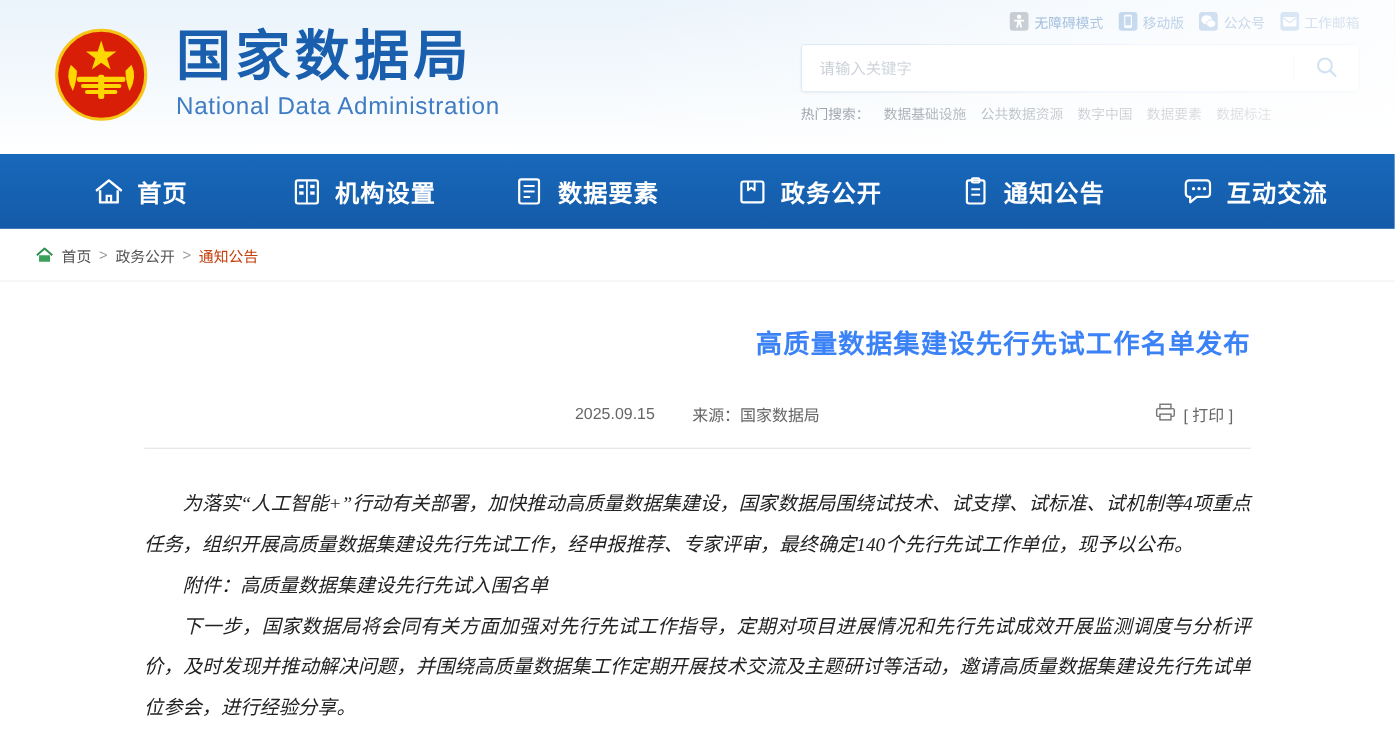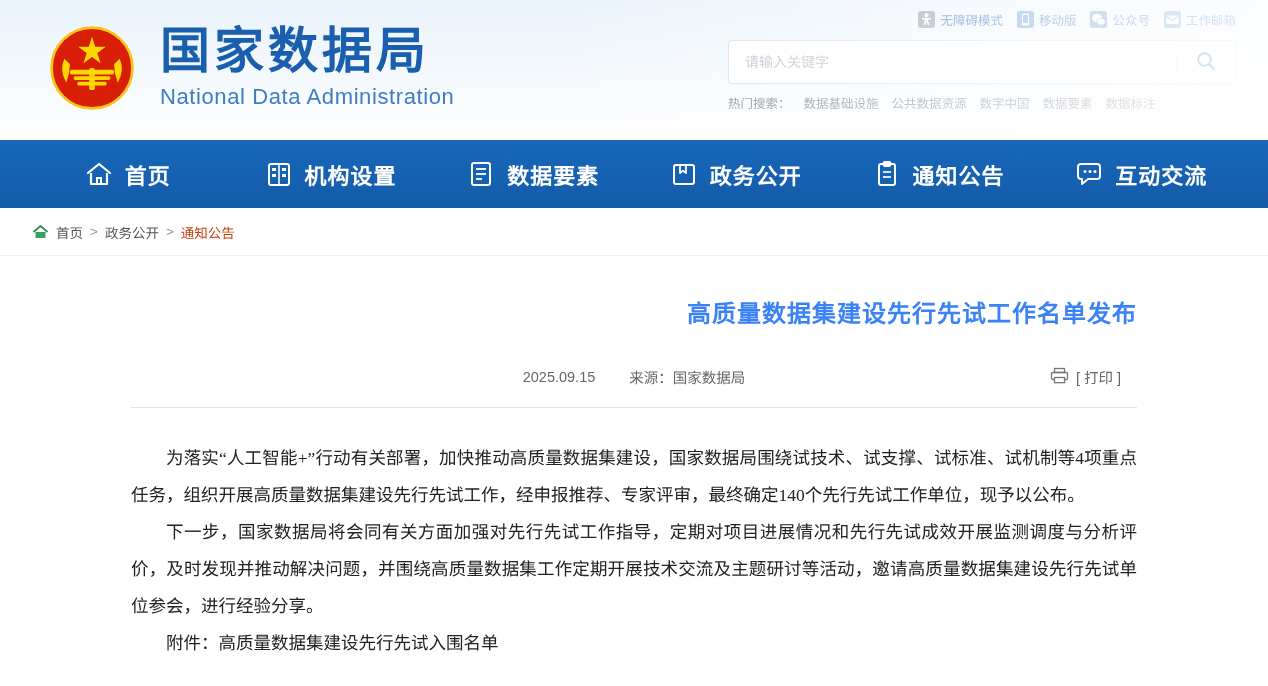--- a/index.html
+++ b/index.html
@@ -221,20 +221,21 @@
     height: 1px;
     background: #e3e3e3;
   }
   .art-body {
     margin-top: 32px;
     font-size: 17.5px;
     line-height: 37px;
     color: #222;
     font-family: "Liberation Serif", "DejaVu Serif", serif;
     text-align: justify;
+    font-style: italic;
   }
   .art-body p { text-indent: 2em; }
 </style>
 </head>
 <body>
 
 <div class="header">
   <div class="header-inner">
 
     <div class="emblem-wrap">
@@ -430,17 +431,17 @@
           </svg>
       </span>
       <span>[ 打印 ]</span>
     </span>
   </div>
 
   <div class="divider"></div>
 
   <div class="art-body">
     <p>为落实“人工智能+”行动有关部署，加快推动高质量数据集建设，国家数据局围绕试技术、试支撑、试标准、试机制等4项重点任务，组织开展高质量数据集建设先行先试工作，经申报推荐、专家评审，最终确定140个先行先试工作单位，现予以公布。</p>
+    <p>附件：高质量数据集建设先行先试入围名单</p>
     <p>下一步，国家数据局将会同有关方面加强对先行先试工作指导，定期对项目进展情况和先行先试成效开展监测调度与分析评价，及时发现并推动解决问题，并围绕高质量数据集工作定期开展技术交流及主题研讨等活动，邀请高质量数据集建设先行先试单位参会，进行经验分享。</p>
-    <p>附件：高质量数据集建设先行先试入围名单</p>
   </div>
 
 </div>
 
 </body></html>

